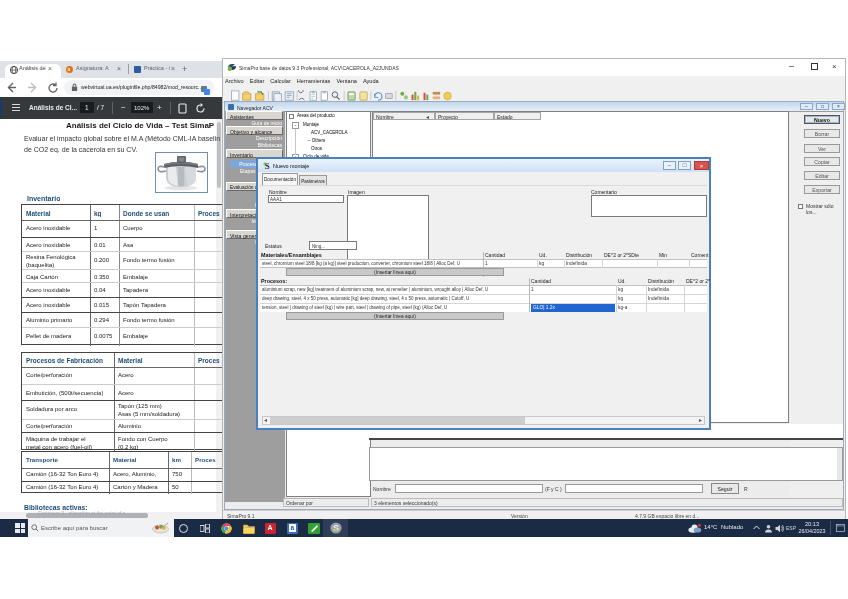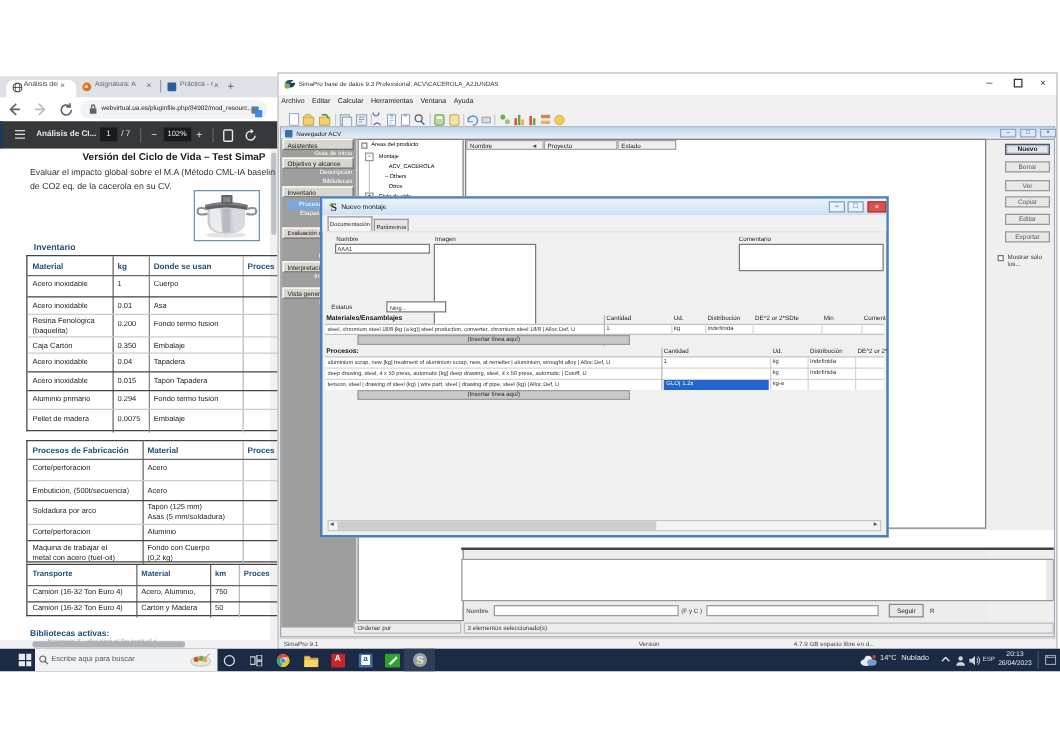--- a/index.html
+++ b/index.html
@@ -90,21 +90,21 @@
   </svg>
 
   <div class="a" style="left:0;top:61px;width:216px;height:393px;background:#fff;"></div>
 
   <div class="a" style="left:216px;top:61px;width:6px;height:400px;background:#f1f1f1;"></div>
   <div class="a" style="left:217px;top:64px;width:4px;height:66px;background:#bdc1c6;border-radius:2px;"></div>
 
   <div class="a" style="left:0;top:454px;width:216px;height:7px;background:#f1f1f1;"></div>
   <div class="a" style="left:26px;top:455px;width:122px;height:5px;background:#aeb2b8;border-radius:2px;"></div>
 
-  <div class="a t" style="left:66px;top:63px;width:156px;font-size:8px;font-weight:bold;color:#1a1a1a;">Versión del Ciclo de Vida – Test SimaP</div>
+  <div class="a t" style="left:66px;top:63px;width:156px;font-size:8px;font-weight:bold;color:#1a1a1a;">Análisis del Ciclo de Vida – Test SimaP</div>
   <div class="a t" style="left:24px;top:77px;width:200px;font-size:7px;color:#333;">Evaluar el impacto global sobre el M.A (Método CML-IA baselin</div>
   <div class="a t" style="left:24px;top:88px;width:200px;font-size:7px;color:#333;">de CO2 eq. de la cacerola en su CV.</div>
 
   <div class="a" style="left:155px;top:93.5px;width:53px;height:41px;border:1px solid #7191ad;background:#fdfdfd;">
     <svg width="51" height="39" viewBox="0 0 51 39">
       <ellipse cx="25" cy="35" rx="16" ry="2.2" fill="#e4e4e4"></ellipse>
       <path d="M10 13 L10 24 Q10 34 25 34 Q40 34 40 24 L40 13 Z" fill="#c9cdd2"></path>
       <path d="M12 14 L12 24 Q12 32 22 33 L20 14 Z" fill="#e9ebed"></path>
       <path d="M29 14 L40 14 L40 24 Q40 32 31 33 Z" fill="#d6dade"></path>
       <rect x="22" y="14" width="6" height="19" fill="#b6bbc1"></rect>

